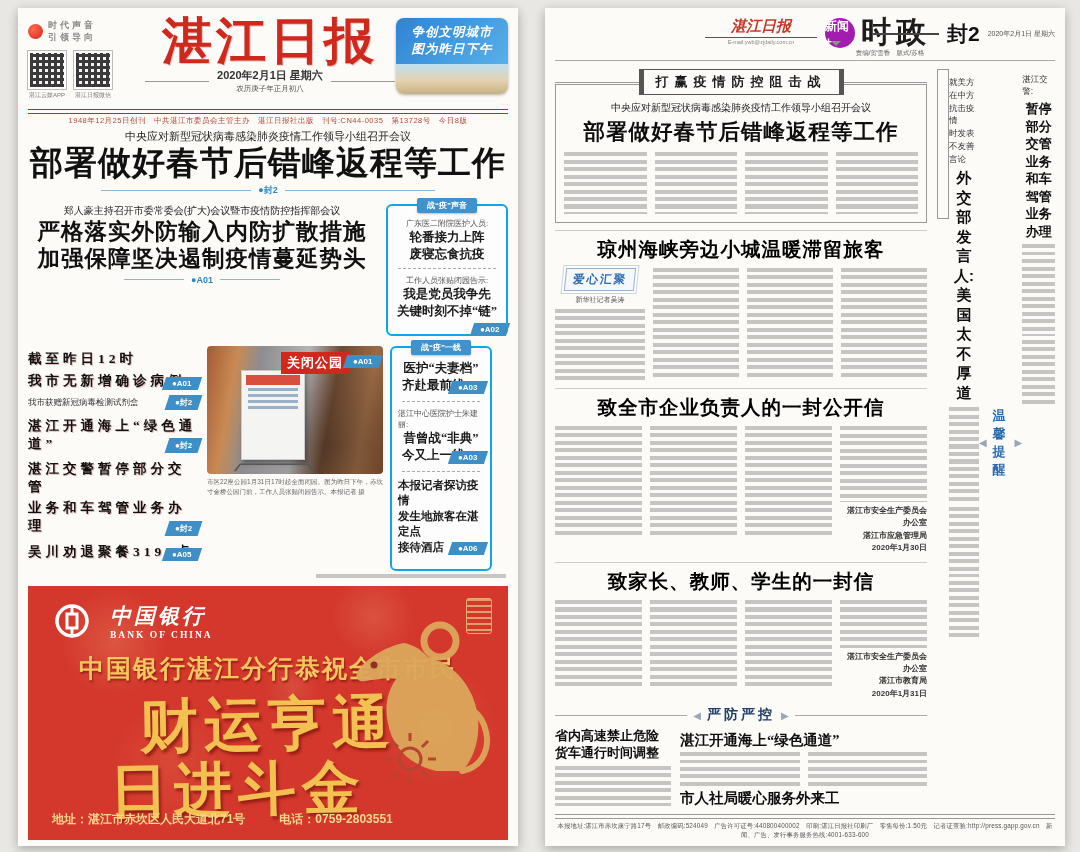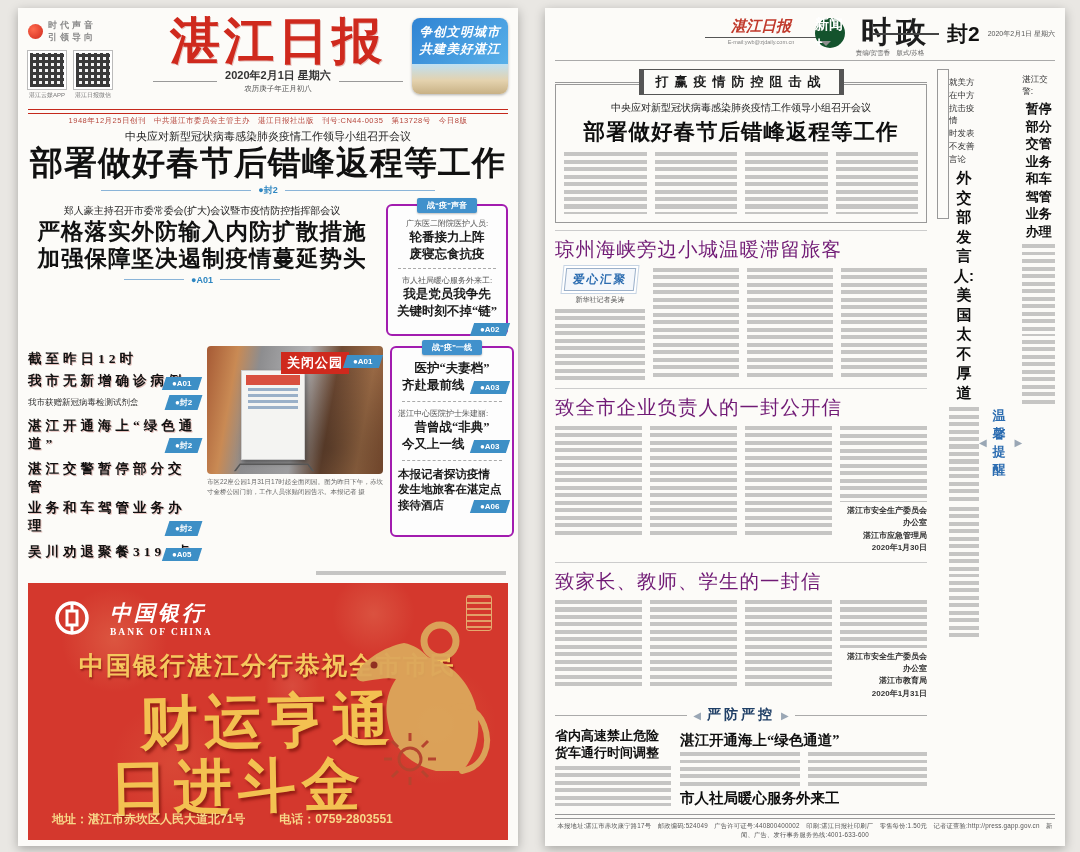--- a/index.html
+++ b/index.html
@@ -22,41 +22,41 @@
       background:repeating-linear-gradient(90deg,#3a3a3a 0 3px,transparent 3px 6px),
                  repeating-linear-gradient(0deg,#3a3a3a 0 3px,#f2f2f2 3px 6px);}
   .qrlb{font-size:6px;color:#777;margin-top:2px;}
   .mh-center{flex:1;text-align:center;}
   .ttl{font-size:50px;line-height:.92;font-weight:900;color:#cf291d;letter-spacing:4px;
        font-family:"Liberation Serif","DejaVu Serif",serif;text-shadow:1px 1px 0 rgba(160,20,10,.25);margin-top:4px;}
   .daterow{display:flex;align-items:center;justify-content:center;gap:8px;margin-top:4px;}
   .daterow .ln{width:64px;height:1px;background:#999;}
   .dtx1{font-size:11px;font-weight:bold;color:#333;}
   .dtx2{font-size:7.5px;color:#555;margin-top:1px;}
-  .mh-right{width:96px;}
+  .mh-right{width:112px;}
   .promo{border-radius:8px;overflow:hidden;box-shadow:0 1px 3px rgba(0,0,0,.3);margin-top:4px;}
   .promo .top{background:linear-gradient(135deg,#2f83d3,#58b0e9);color:#fff;font-weight:900;
               font-size:12.5px;text-align:center;padding:6px 2px;font-style:italic;letter-spacing:1px;line-height:1.35;}
   .promo .img{height:30px;background:linear-gradient(180deg,#bfe0f2 0%,#e4d2ae 55%,#c8b185 100%);}
   .redrule{height:3px;border-top:1px solid #c5281c;border-bottom:1px solid #c5281c;margin-top:3px;}
   .infoline{font-size:7.5px;color:#b5463c;text-align:center;padding:2px 0 3px;letter-spacing:.5px;}
 
   
   .kicker{font-size:11px;color:#222;text-align:center;}
   .lead-h{font-size:33px;font-weight:900;color:#111;text-align:center;letter-spacing:1px;line-height:1.05;margin-top:2px;}
   .refline{display:flex;align-items:center;justify-content:center;gap:7px;margin-top:3px;}
   .refline .ln{width:150px;height:1px;background:#8ab4d8;}
   .refline .sm{width:60px;}
   .reftx{font-size:9px;font-weight:bold;color:#2e86c1;}
   .row2{display:flex;gap:10px;margin-top:7px;}
   .row2-left{flex:1;}
   .kicker2{font-size:10px;color:#222;text-align:center;}
   .h2l{font-size:22.5px;font-weight:900;color:#111;text-align:center;line-height:1.2;letter-spacing:1px;}
 
-  .bluebox{width:122px;border:2px solid #a21caf;border-radius:6px;position:relative;
+  .bluebox{width:122px;border:2px solid #0ea5e9;border-radius:6px;position:relative;
            padding:12px 6px 14px;box-sizing:border-box;background:#fdfdfd;}
   .ribbon{position:absolute;top:-8px;left:50%;transform:translateX(-50%);background:#4191cc;color:#fff;
           font-size:8px;font-weight:bold;padding:2px 10px;border-radius:2px;white-space:nowrap;
           box-shadow:0 1px 2px rgba(0,0,0,.25);}
   .src{font-size:8px;color:#555;text-align:center;}
   .qt{font-size:12.5px;font-weight:900;color:#1a1a1a;text-align:center;line-height:1.35;
       font-family:"Liberation Serif","DejaVu Serif",serif;}
   .dashdiv{border-top:1px dashed #aaa;margin:6px 4px;}
   .boxtag{position:absolute;right:-2px;bottom:-2px;}
   .ptag{display:inline-block;background:#3d8fc6;color:#fff;font-size:8px;font-weight:bold;
@@ -114,43 +114,43 @@
   .rat{position:absolute;right:14px;bottom:26px;opacity:.95;}
   .seal{position:absolute;right:16px;top:12px;width:24px;height:34px;border:1px solid #e8c77f;border-radius:3px;
         background:repeating-linear-gradient(to bottom,rgba(232,199,127,.9) 0 2px,transparent 2px 6px);opacity:.8;}
 
   
   .ihead{position:relative;height:46px;border-bottom:1px solid #aaa;}
   .ilogo{position:absolute;left:150px;top:3px;width:112px;text-align:center;}
   .ilogo .lg{font-size:15px;font-weight:900;font-style:italic;color:#c0392b;
              font-family:"Liberation Serif",serif;border-bottom:1px solid #555;padding-bottom:1px;}
   .ilogo .em{font-size:5.5px;color:#888;margin-top:1px;}
-  .nbadge{position:absolute;left:260px;top:4px;width:30px;height:30px;border-radius:50%;background:#14532d;
-          color:#fff;font-size:14px;font-weight:900;display:flex;align-items:center;justify-content:center;}
+  .nbadge{position:absolute;left:270px;top:4px;width:30px;height:30px;border-radius:50%;background:#a21caf;
+          color:#fff;font-size:12px;font-weight:900;display:flex;align-items:center;justify-content:center;}
   .nbadge::after{content:"";position:absolute;bottom:-3px;left:6px;border:5px solid transparent;border-top-color:#8f8f8f;}
   .isec{position:absolute;left:306px;top:-2px;font-size:30px;font-weight:900;letter-spacing:5px;color:#1c1c1c;}
   .ieds{position:absolute;left:250px;top:35px;width:170px;text-align:center;font-size:6.5px;color:#666;}
   .ipg{position:absolute;right:0;top:6px;display:flex;align-items:center;gap:8px;}
   .ipg .dash{width:66px;height:2px;background:#444;}
   .ipg .no{font-size:21px;font-weight:900;color:#111;}
   .ipg .dt{font-size:7px;color:#555;}
   .icontent{display:flex;gap:10px;margin-top:8px;flex:1;overflow:hidden;}
   .maincol{flex:1;min-width:0;}
   .rightcol{width:118px;display:flex;flex-direction:row;}
   .bannerrow{display:flex;align-items:center;position:relative;z-index:2;}
   .bannerrow .ln{flex:1;height:1px;background:#999;}
   .banner{border:1px solid #555;border-left:5px solid #555;border-right:5px solid #555;background:#fcfbf8;
           padding:3px 12px;font-weight:900;letter-spacing:6px;font-size:13px;color:#1c1c1c;}
   .leadbox{border:1px solid #999;margin-top:-11px;padding:16px 8px 8px;}
   .ik{font-size:10px;text-align:center;color:#222;}
   .ih1{font-size:21.5px;font-weight:900;text-align:center;color:#0e0e0e;letter-spacing:1px;margin-top:2px;}
   .cols{display:flex;gap:8px;margin-top:6px;}
   .cols>div{flex:1;}
   .sect{border-top:1px solid #ccc;margin-top:7px;padding-top:5px;}
-  .ih2{font-size:19.5px;font-weight:400;color:#701a75;text-align:left;letter-spacing:1px;}
+  .ih2{font-size:19.5px;font-weight:700;color:#000000;text-align:center;letter-spacing:1px;}
   .ih2.serifh{font-family:"Liberation Serif","DejaVu Serif",serif;}
   .lovebadge{display:inline-block;border:1px solid #9bb0c9;box-shadow:0 0 0 2px #fff,0 0 0 3px #c6d4e4;
              color:#2b6cb0;font-weight:900;font-size:11.5px;padding:3px 7px;letter-spacing:2px;
              background:#f4f7fb;transform:skewX(-6deg);}
   .byline{font-size:7px;color:#555;text-align:center;margin:4px 0;}
   .sig{font-size:8px;font-weight:bold;color:#333;text-align:right;line-height:1.55;margin-top:3px;}
   .arrbadge{display:flex;align-items:center;justify-content:center;gap:6px;margin:6px 0 4px;}
   .arrbadge .ln{flex:1;height:1px;background:#aaa;}
   .arrbadge .aw{color:#9aa7b5;font-size:10px;}
   .arrbadge .tx{font-weight:900;font-size:14px;letter-spacing:3px;color:#1f3f66;}
@@ -207,21 +207,21 @@
             <div class="dtx1">2020年2月1日 星期六</div>
             <div class="dtx2">农历庚子年正月初八</div>
           </div>
           <div class="ln"></div>
         </div>
       </div>
       <div class="mh-right">
         <div class="promo">
           <div class="top">
             <div>争创文明城市</div>
-            <div>共建美好湛江</div>
+            <div>图为昨日下午</div>
           </div>
           <div class="img"></div>
         </div>
       </div>
     </div>
 
     <div class="redrule"></div>
     <div class="infoline">1948年12月25日创刊　中共湛江市委员会主管主办　湛江日报社出版　刊号:CN44-0035　第13728号　今日8版</div>
 
     <div>
@@ -244,21 +244,21 @@
           <div class="reftx">●A01</div>
           <div class="ln sm"></div>
         </div>
       </div>
       <div class="bluebox">
         <div class="ribbon">战“疫”声音</div>
         <div class="src">广东医二附院医护人员:</div>
         <div class="qt">轮番接力上阵</div>
         <div class="qt">废寝忘食抗疫</div>
         <div class="dashdiv"></div>
-        <div class="src">市人社局暖心服务外来工:</div>
+        <div class="src">工作人员张贴闭园告示:</div>
         <div class="qt">我是党员我争先</div>
         <div class="qt">关键时刻不掉“链”</div>
         <div class="boxtag ptag"><span>●A02</span></div>
       </div>
     </div>
 
     <div class="trow">
       <div class="tcol">
         <div class="tz">
           <div class="ttl">截至昨日12时</div>
@@ -295,21 +295,21 @@
               <div class="tl"></div>
           </div>
           <div class="stand"></div>
           <div class="plabel">关闭公园</div>
           <div class="ptag"><span>●A01</span></div>
         </div>
         <div class="caption">市区22座公园1月31日17时起全面闭园。图为昨日下午，赤坎寸金桥公园门前，工作人员张贴闭园告示。本报记者 摄</div>
       </div>
 
       <div class="scol">
-        <div class="bluebox" style="width:124px;padding-bottom:20px;">
+        <div class="bluebox" style="width:102px;padding-bottom:12px;">
           <div class="ribbon">战“疫”一线</div>
           <div class="sitem">
             <div class="qt">医护“夫妻档”</div>
             <div class="qt" style="text-align:left;padding-left:4px;">齐赴最前线</div>
             <div class="ptag"><span>●A03</span></div>
           </div>
           <div class="dashdiv"></div>
           <div class="sitem">
             <div class="src" style="text-align:left;">湛江中心医院护士朱建丽:</div>
             <div class="qt">昔曾战“非典”</div>

